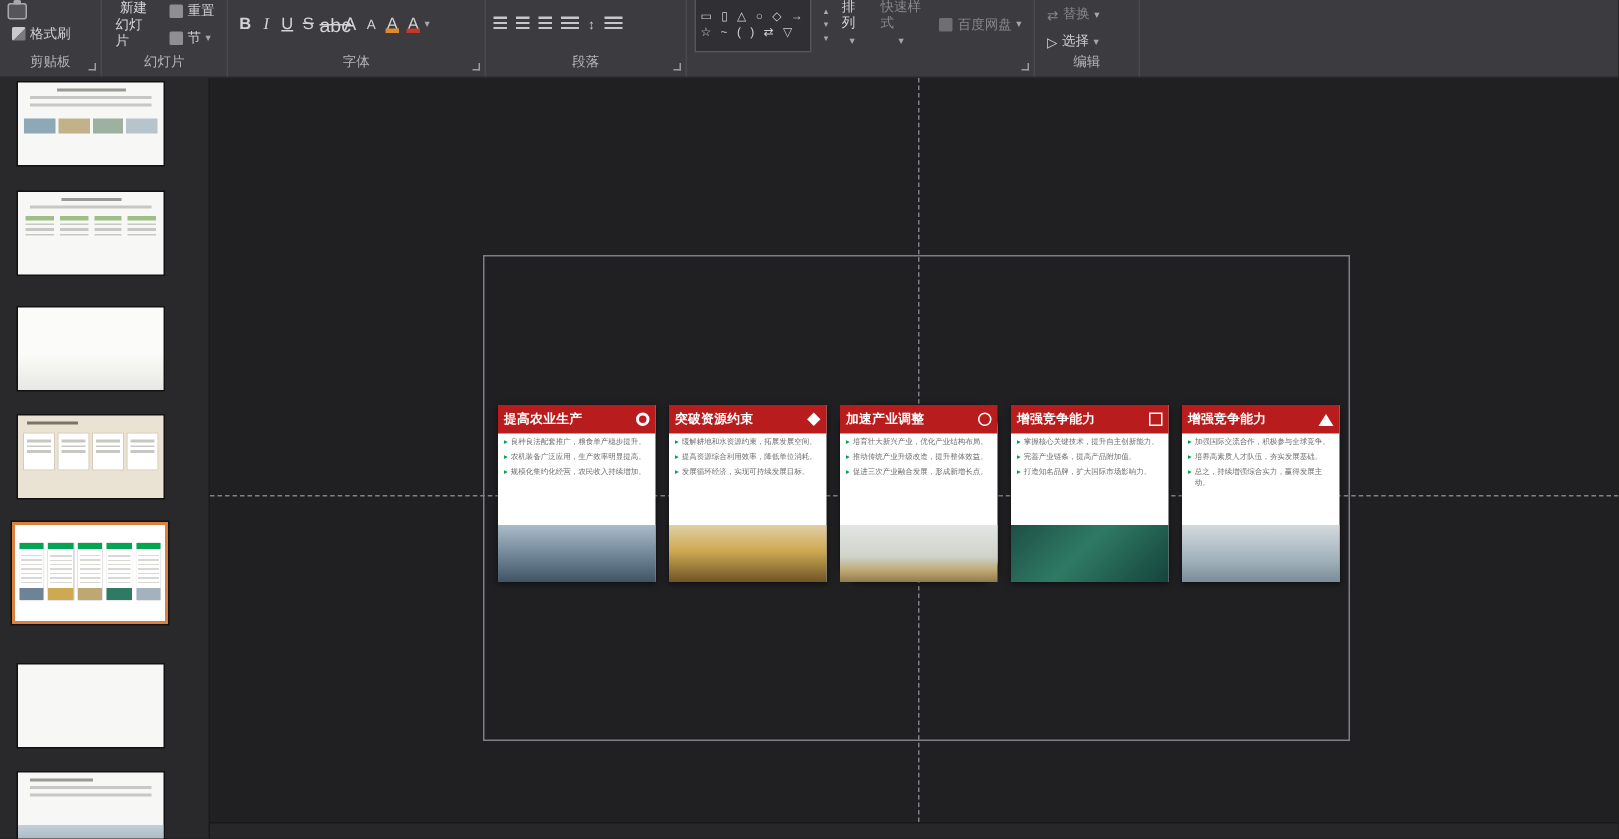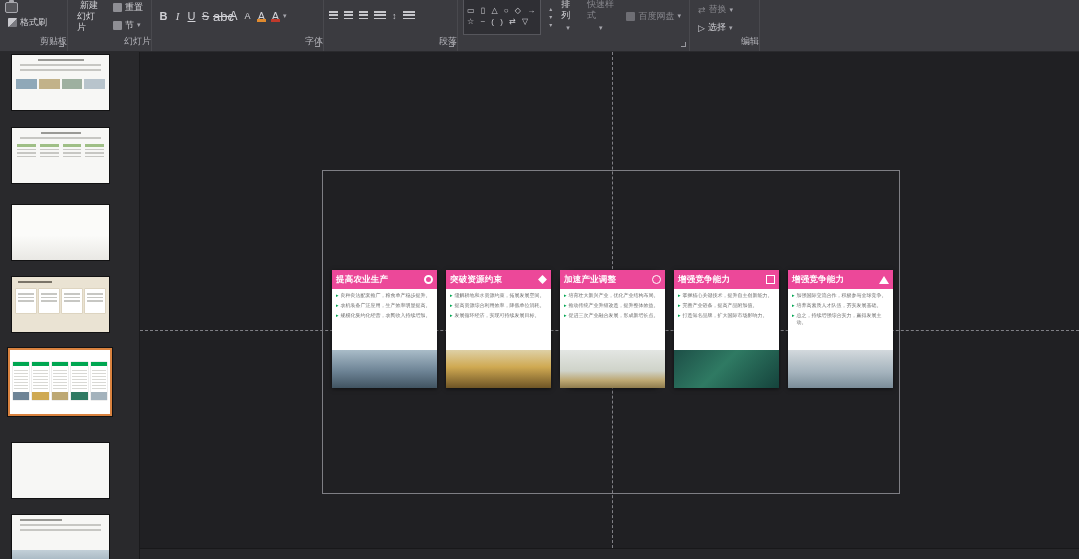--- a/index.html
+++ b/index.html
@@ -5,21 +5,21 @@
   * { margin:0; padding:0; box-sizing:border-box; }
   html,body { width:1079px; height:559px; overflow:hidden; background:#202023;
     font-family:"Liberation Sans", sans-serif; }
   body { position:relative; color:#d6d6da; }
 
   
   .ribbon { position:absolute; top:0; left:0; width:1079px; height:52px;
     background:#3b3b40; border-bottom:1px solid #2a2a2d; display:flex; }
   .rgroup { position:relative; height:100%; border-right:1px solid #49494e; flex:none; }
   .rgroup-body { height:32px; display:flex; align-items:center; padding:2px 5px; gap:5px; }
-  .rgroup-label { position:absolute; bottom:3px; left:0; right:0; text-align:right;
+  .rgroup-label { position:absolute; bottom:3px; left:0; right:0; text-align:center;
     font-size:9px; color:#b4b4ba; }
   .expander { position:absolute; bottom:4px; right:3px; width:5px; height:5px;
     border-right:1px solid #9a9aa0; border-bottom:1px solid #9a9aa0; }
   .rbtn { display:flex; align-items:center; gap:3px; font-size:9px; color:#cfcfd4;
     padding:1px 3px; border-radius:2px; cursor:default; white-space:nowrap; }
   .rbtn.dim { color:#86868c; }
   .rcol { display:flex; flex-direction:column; gap:3px; }
   .bigbtn { display:flex; flex-direction:column; align-items:center; justify-content:center;
     font-size:9px; line-height:11px; color:#d6d6da; padding:2px 4px; }
   .dd { font-size:7px; color:#a6a6ac; }
@@ -87,21 +87,21 @@
     border-top:1px dashed #808086; }
   .guide-v { position:absolute; top:0; height:496px; left:472px; width:0;
     border-left:1px dashed #808086; }
   .slide-outline { position:absolute; left:182px; top:118px; width:578px; height:324px;
     border:1px solid #7e7e84; }
 
   
   .card { position:absolute; top:218px; width:105px; height:118px; background:#fff;
     box-shadow:0 1px 4px rgba(0,0,0,.55); display:flex; flex-direction:column; }
   .card1{left:192px;} .card2{left:306px;} .card3{left:420px;border-radius:14px;} .card4{left:534px;} .card5{left:648px;}
-  .card-header { height:19px; background:#ec4899; color:#fff; display:flex; align-items:center;
+  .card-header { height:19px; background:#b91c1c; color:#fff; display:flex; align-items:center;
     justify-content:space-between; padding:0 4px; flex:none; }
   .card-title { font-size:8.5px; font-weight:bold; letter-spacing:.2px; white-space:nowrap; }
   .cicon { width:9px; height:9px; flex:none; }
   .cicon.circ { border:1px solid #fff; border-radius:50%; }
   .cicon.diam { background:#fff; transform:rotate(45deg) scale(.7); }
   .cicon.ring { border:2px solid #fff; border-radius:50%; }
   .cicon.sq   { border:1px solid #fff; }
   .cicon.tri  { width:0; height:0; border-left:5px solid transparent;
     border-right:5px solid transparent; border-bottom:8px solid #fff; background:none; }
   .card-body { flex:1; padding:3px 4px 1px; overflow:hidden; }

